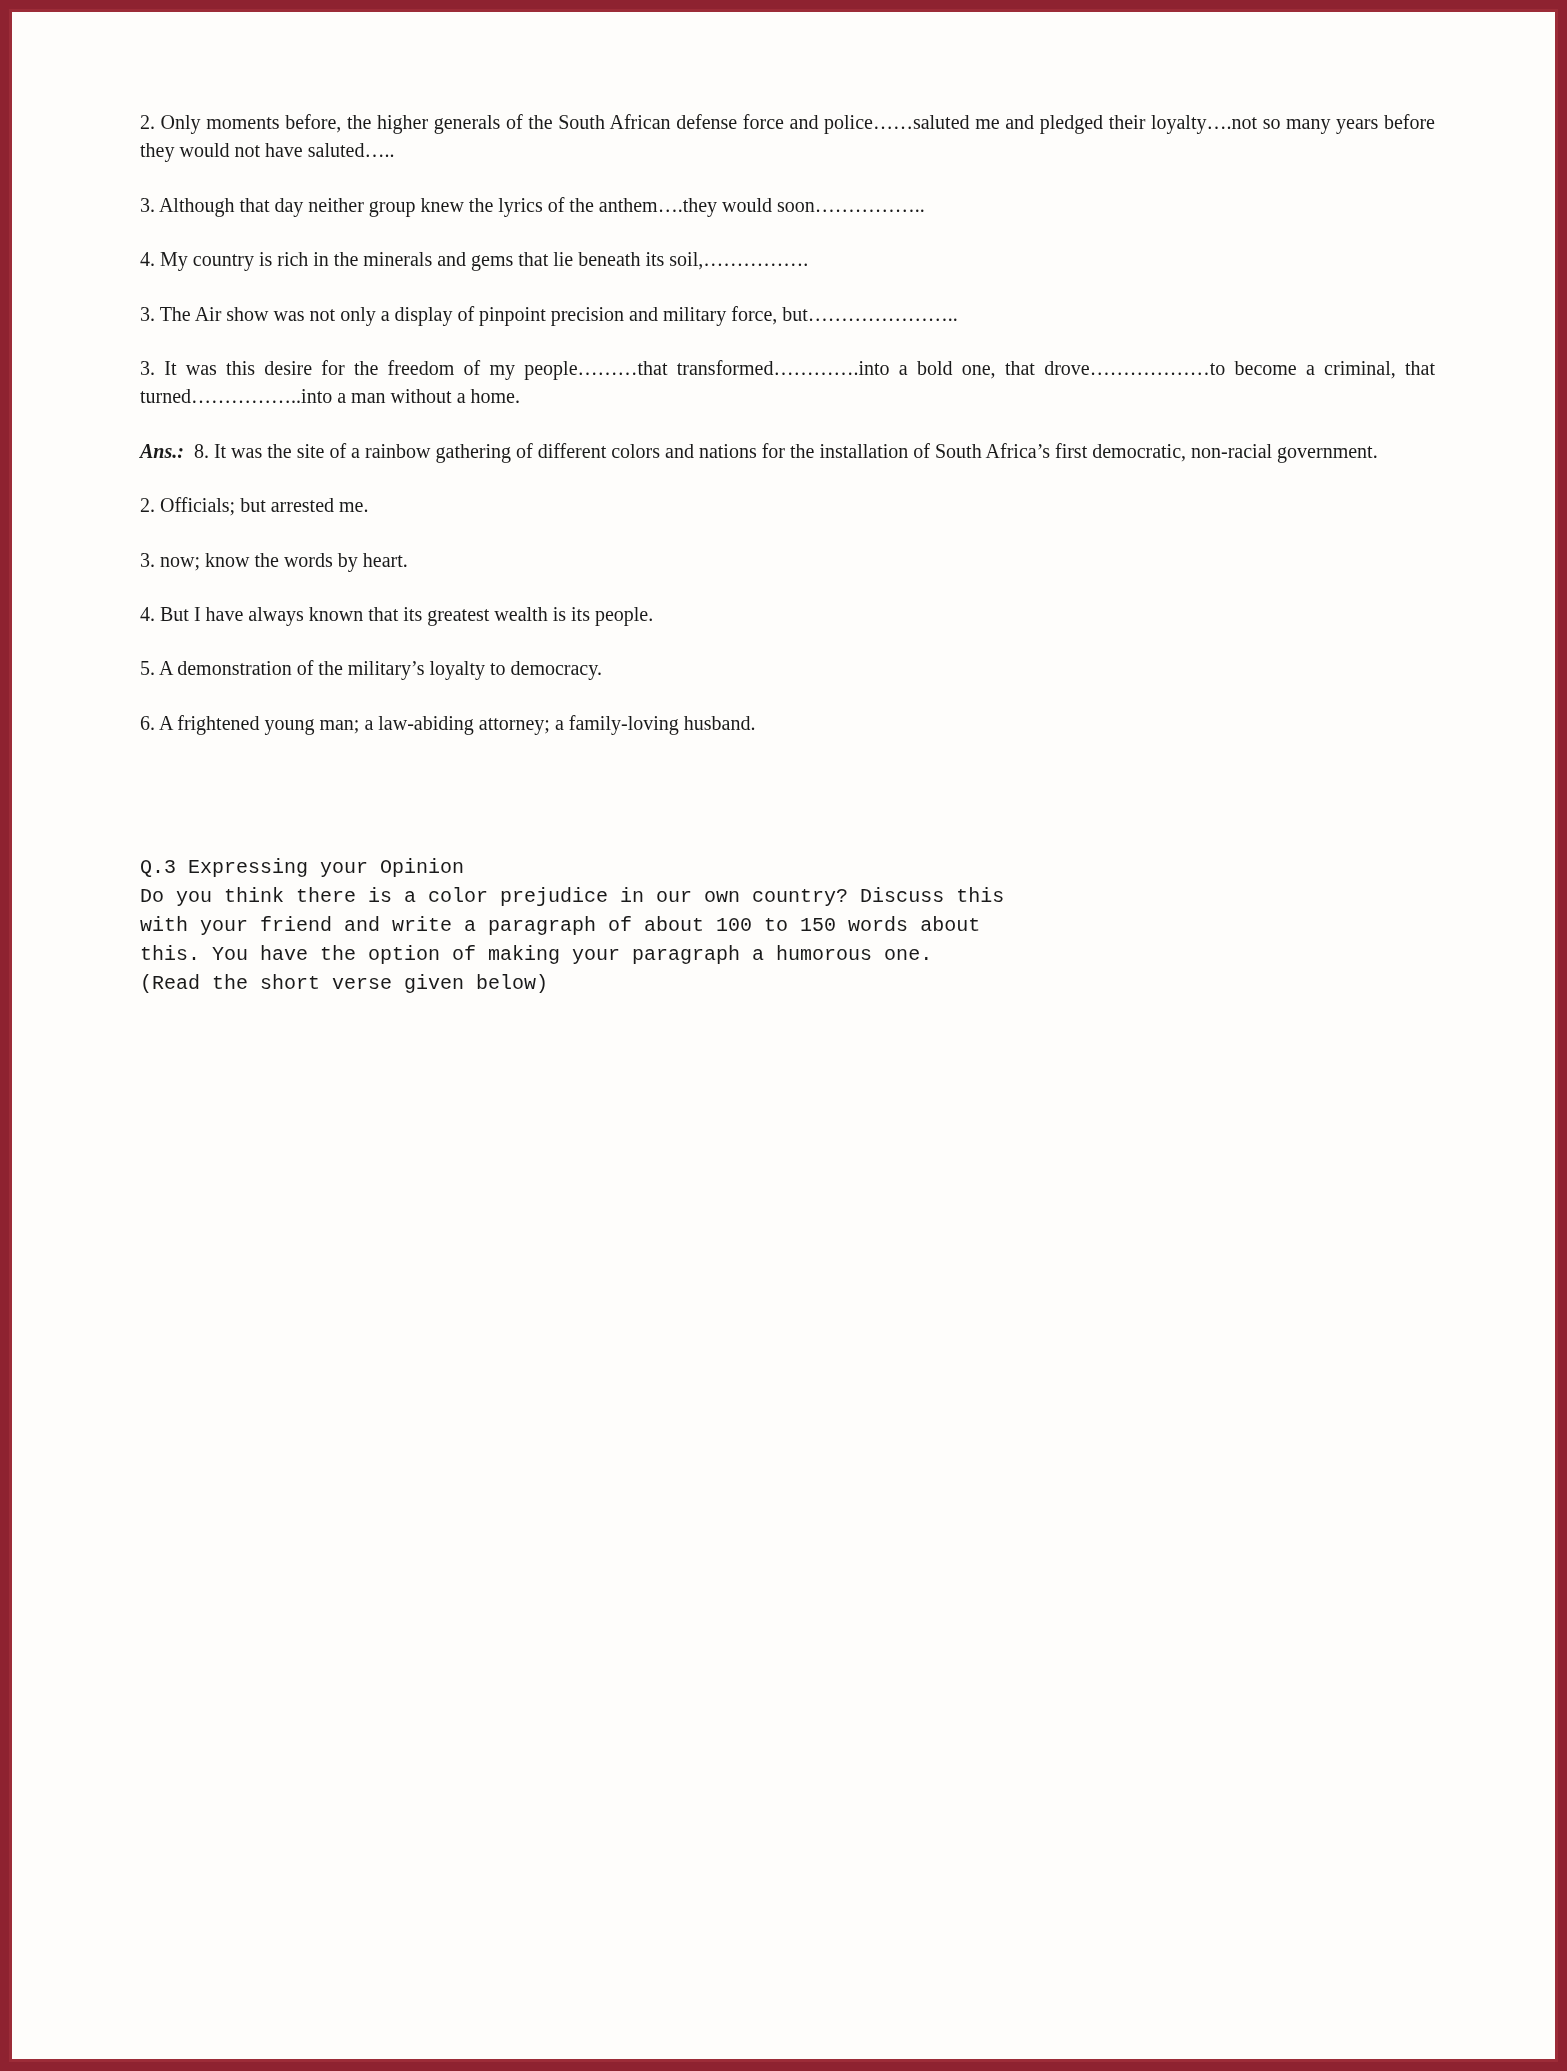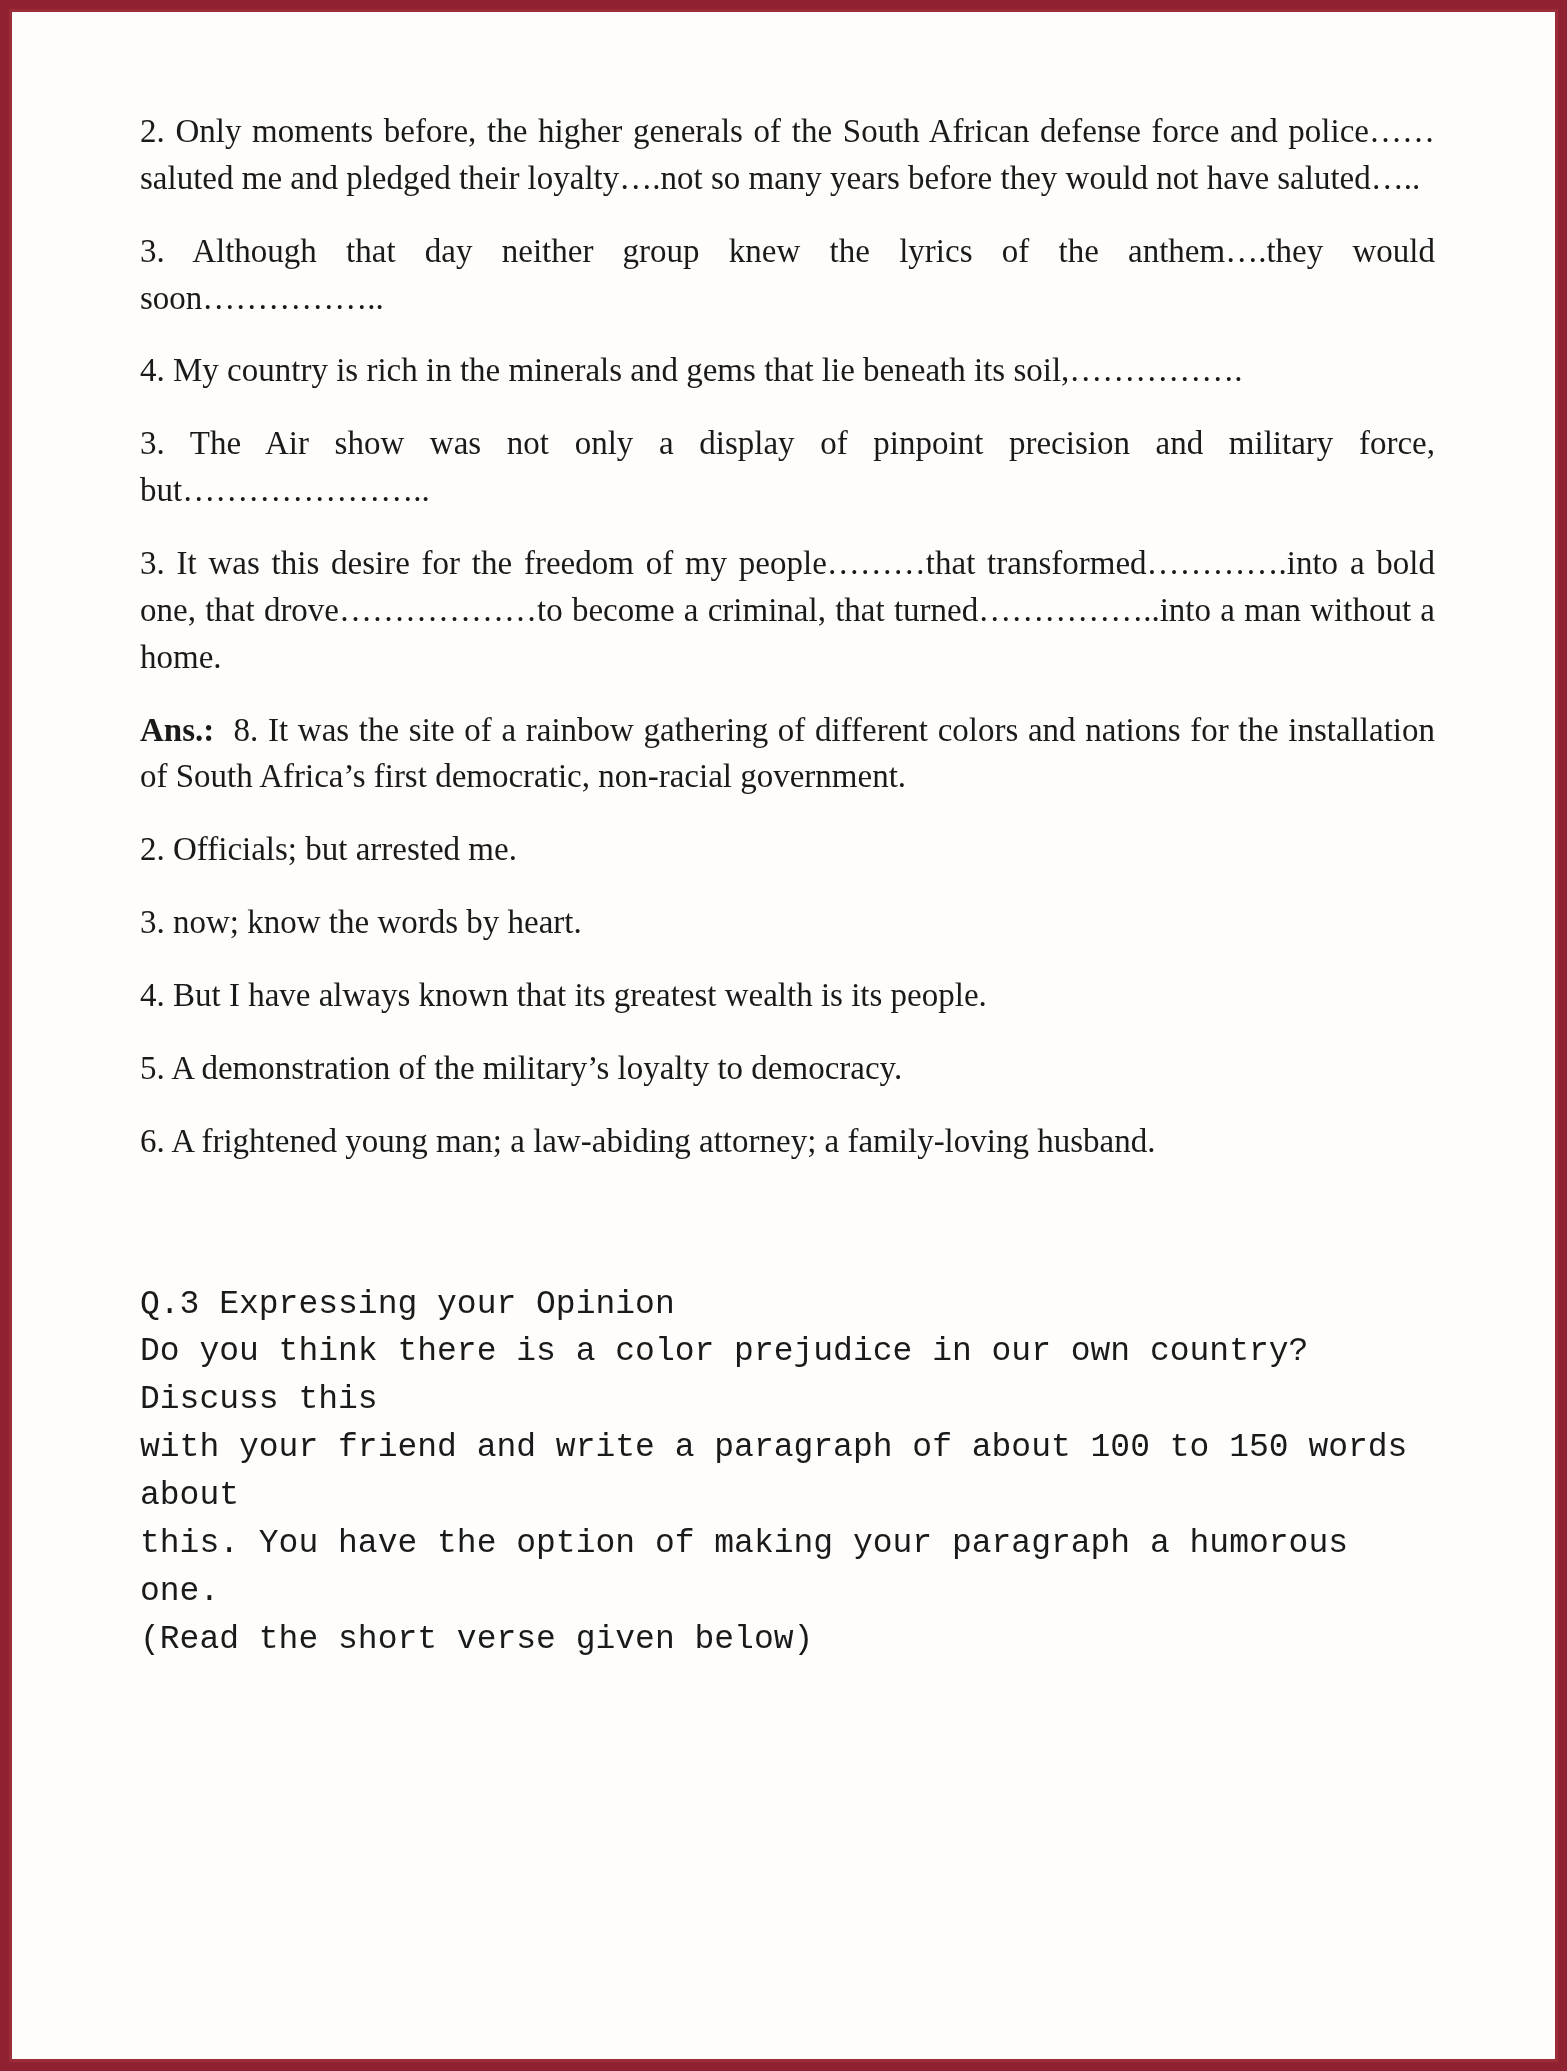--- a/index.html
+++ b/index.html
@@ -24,33 +24,34 @@
   }
   .page-inner {
     box-sizing: border-box;
     width: 100%;
     height: 100%;
     border: 3px solid #9c2c38;
     padding: 96px 120px 60px 128px;
     background: #fefdfb;
   }
   .doc-body {
-    font-size: 33px;
+    font-size: 20px;
     line-height: 1.42;
   }
   p.block {
     margin: 0 0 26px 0;
     text-align: justify;
     text-justify: inter-word;
   }
   p.block.nojust {
     text-align: left;
   }
   .ans-label {
     font-weight: bold;
+    font-style: italic;
   }
   .hang {
     margin: 0 0 30px 0;
     padding-left: 42px;
     text-indent: -42px;
     text-align: left;
   }
   .gap {
     height: 86px;
   }

